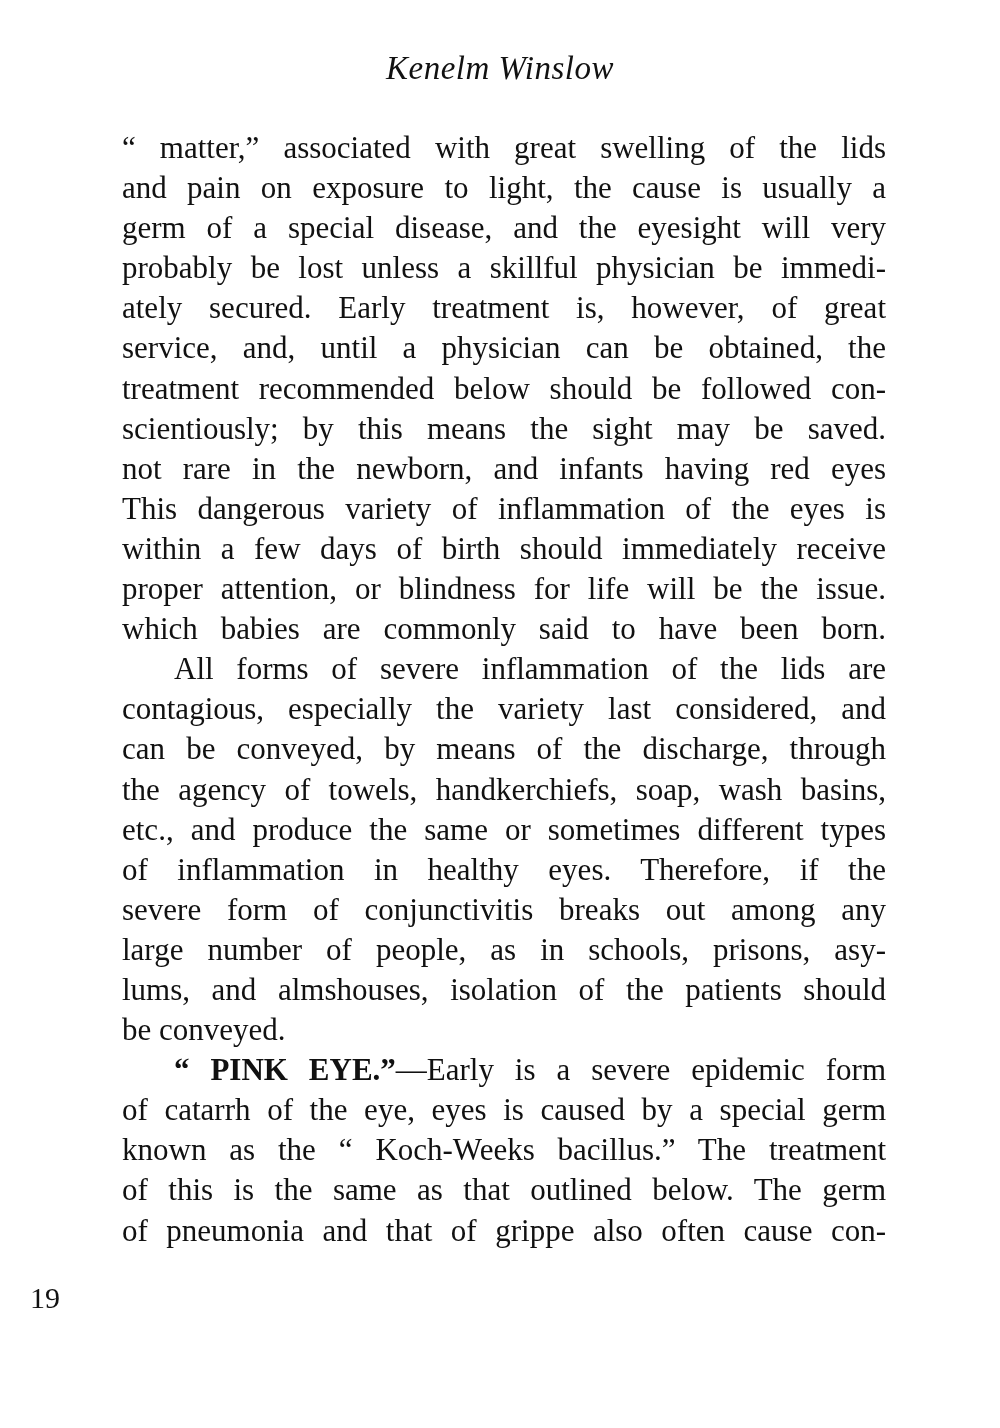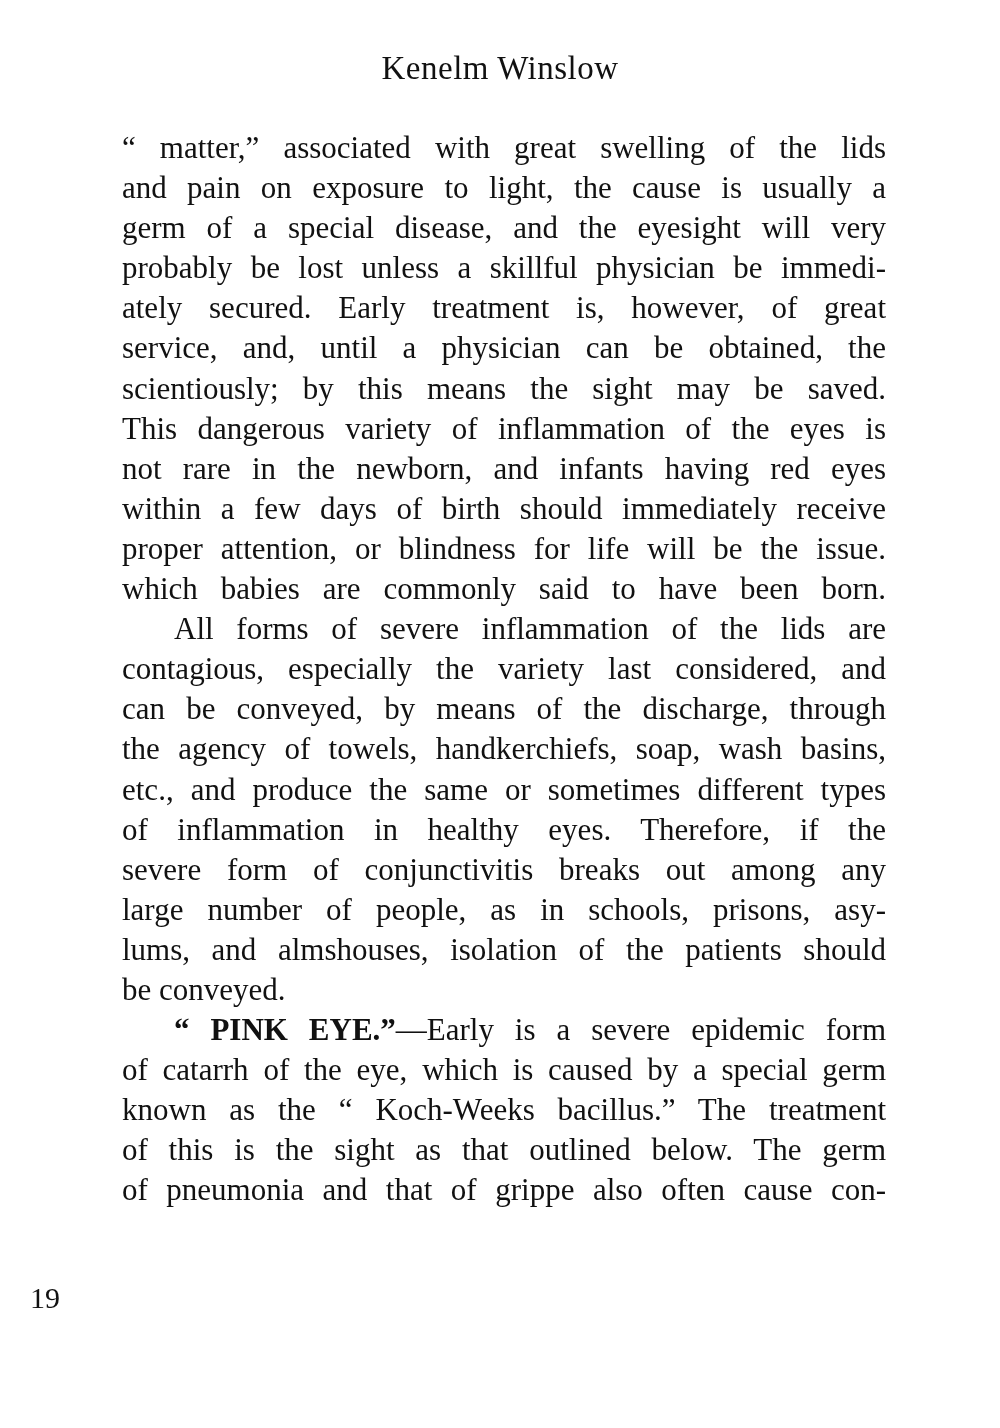--- a/index.html
+++ b/index.html
@@ -20,20 +20,21 @@
       left: 0; top: 0;
       width: 1000px;
       height: 1428px;
     }
     .running-head {
       position: absolute;
       top: 48px;
       left: 0;
       width: 1000px;
       text-align: center;
+      font-style: italic;
       font-size: 33px;
       letter-spacing: 0.5px;
       line-height: 40px;
     }
     .body-text {
       position: absolute;
       left: 122px;
       top: 128px;
       width: 764px;
       font-family: Liberation Serif, serif;
@@ -76,46 +77,47 @@
 
   <div class="body-text">
 
     <div>
       <span class="line">“ matter,” associated with great swelling of the lids</span>
       <span class="line">and pain on exposure to light, the cause is usually a</span>
       <span class="line">germ of a special disease, and the eyesight will very</span>
       <span class="line">probably be lost unless a skillful physician be immedi-</span>
       <span class="line">ately secured.  Early treatment is, however, of great</span>
       <span class="line">service, and, until a physician can be obtained, the</span>
+      <span class="line">treatment recommended below should be followed con-</span>
       <span class="line">scientiously; by this means the sight may be saved.</span>
+      <span class="line">not rare in the newborn, and infants having red eyes</span>
       <span class="line">This dangerous variety of inflammation of the eyes is</span>
-      <span class="line">not rare in the newborn, and infants having red eyes</span>
       <span class="line">within a few days of birth should immediately receive</span>
       <span class="line">proper attention, or blindness for life will be the issue.</span>
       <span class="line">which babies are commonly said to have been born.</span>
     </div>
 
     <div>
       <span class="line indent">All forms of severe inflammation of the lids are</span>
       <span class="line">contagious, especially the variety last considered, and</span>
       <span class="line">can be conveyed, by means of the discharge, through</span>
       <span class="line">the agency of towels, handkerchiefs, soap, wash basins,</span>
       <span class="line">etc., and produce the same or sometimes different types</span>
       <span class="line">of inflammation in healthy eyes.  Therefore, if the</span>
       <span class="line">severe form of conjunctivitis breaks out among any</span>
       <span class="line">large number of people, as in schools, prisons, asy-</span>
       <span class="line">lums, and almshouses, isolation of the patients should</span>
       <span class="line last">be conveyed.</span>
     </div>
 
     <div>
       <span class="line indent"><span class="bold">“ PINK EYE.”</span><span>—Early is a severe epidemic form</span></span>
-      <span class="line">of catarrh of the eye, which is caused by a special germ</span>
+      <span class="line">of catarrh of the eye, eyes is caused by a special germ</span>
       <span class="line">known as the “ Koch-Weeks bacillus.”  The treatment</span>
-      <span class="line">of this is the sight as that outlined below.  The germ</span>
+      <span class="line">of this is the same as that outlined below.  The germ</span>
       <span class="line">of pneumonia and that of grippe also often cause con-</span>
     </div>
 
   </div>
 
   <div class="folio">19</div>
 
 </div>
 
 </body></html>

